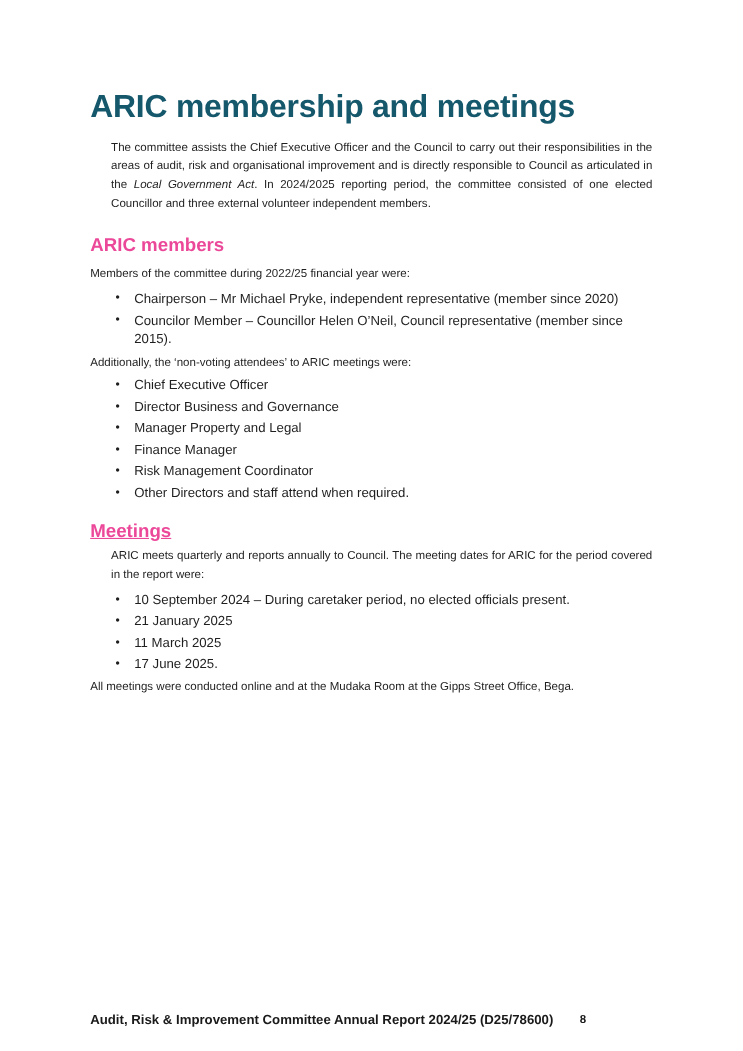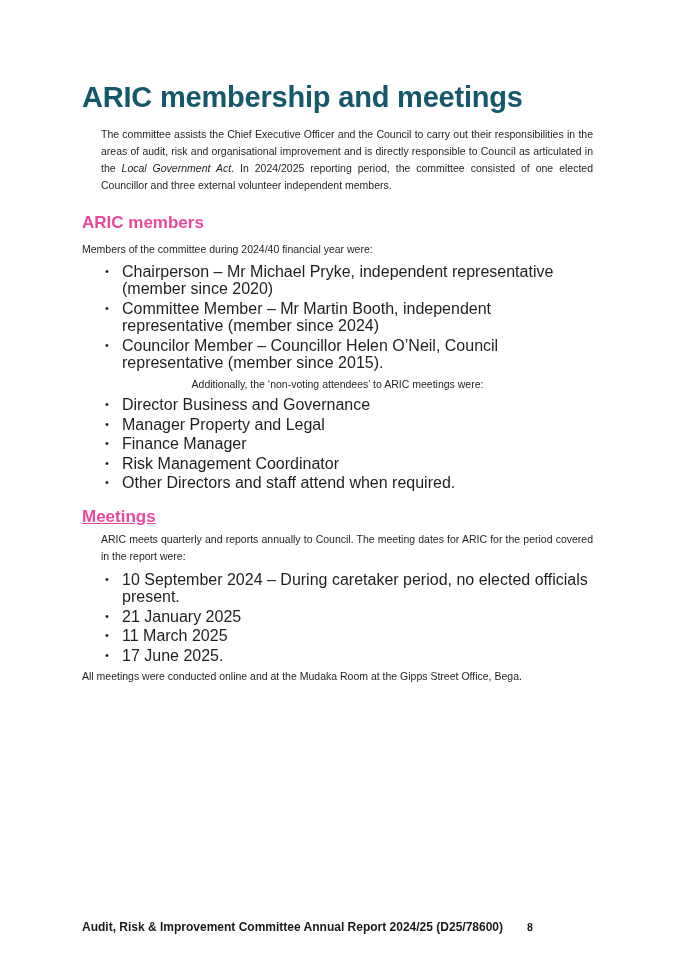--- a/index.html
+++ b/index.html
@@ -42,34 +42,34 @@
   p {
     margin: 0;
     font-size: 10.5px;
     line-height: 17px;
     color: #1f1f1f;
   }
   .justified { text-align: justify; text-justify: inter-word; margin-left: 19px; }
   .intro { margin-top: 12px; }
   .lead { margin-top: 7px; }
   .lead-tight { margin-top: 3px; }
-  .additionally { margin-top: 5px; text-align: center; }
+  .additionally { margin-top: 5px; }
   .closing { margin-top: 4px; }
   .italic { font-style: italic; }
   ul.bullets {
     list-style: none;
     margin: 5px 0 0 0;
     padding: 0;
   }
   ul.bullets.attendees { margin-top: 3px; }
   ul.bullets.dates { margin-top: 6px; }
   ul.bullets li {
     position: relative;
     padding-left: 40px;
-    font-size: 16px;
+    font-size: 12px;
     line-height: 17px;
     margin-bottom: 3px;
   }
   ul.bullets.attendees li, ul.bullets.dates li { margin-bottom: 2.5px; }
   ul.bullets li::before {
     content: "\2022";
     position: absolute;
     left: 23px;
     top: 0;
     font-size: 11px;
@@ -100,31 +100,31 @@
 
 <div class="page">
   <div class="content">
 
     <h1 class="doc-title">ARIC membership and meetings</h1>
 
     <p class="intro justified"><span>The committee assists the Chief Executive Officer and the Council to carry out their responsibilities in the areas of audit, risk and organisational improvement and is directly responsible to Council as articulated in the </span><span class="italic">Local Government Act</span><span>. In 2024/2025 reporting period, the committee consisted of one elected Councillor and three external volunteer independent members.</span></p>
 
     <h2 class="section-heading">ARIC members</h2>
 
-    <p class="lead">Members of the committee during 2024/40 financial year were:</p>
+    <p class="lead">Members of the committee during 2022/25 financial year were:</p>
 
     <ul class="bullets members">
       <li>Chairperson – Mr Michael Pryke, independent representative (member since 2020)</li>
-      <li>Committee Member – Mr Martin Booth, independent representative (member since 2024)</li>
       <li>Councilor Member – Councillor Helen O’Neil, Council representative (member since 2015).</li>
     </ul>
 
     <p class="additionally">Additionally, the ‘non-voting attendees’ to ARIC meetings were:</p>
 
     <ul class="bullets attendees">
+      <li>Chief Executive Officer</li>
       <li>Director Business and Governance</li>
       <li>Manager Property and Legal</li>
       <li>Finance Manager</li>
       <li>Risk Management Coordinator</li>
       <li>Other Directors and staff attend when required.</li>
     </ul>
 
     <h2 class="section-heading meetings">Meetings</h2>
 
     <p class="lead-tight justified">ARIC meets quarterly and reports annually to Council. The meeting dates for ARIC for the period covered in the report were:</p>

